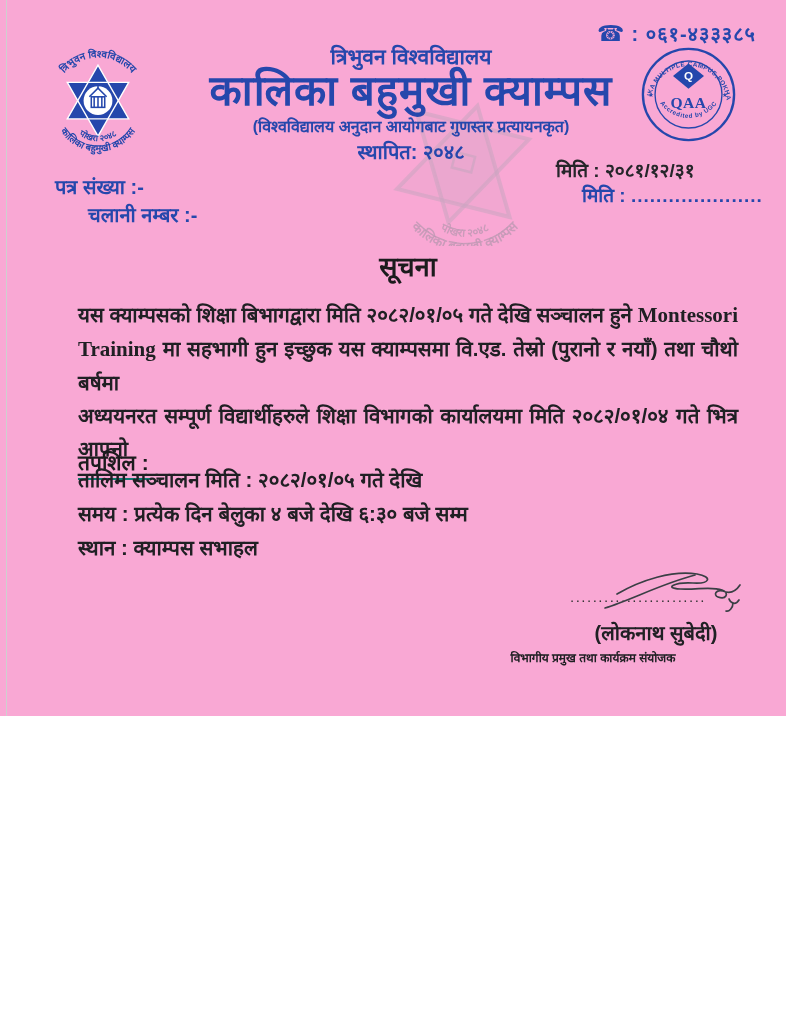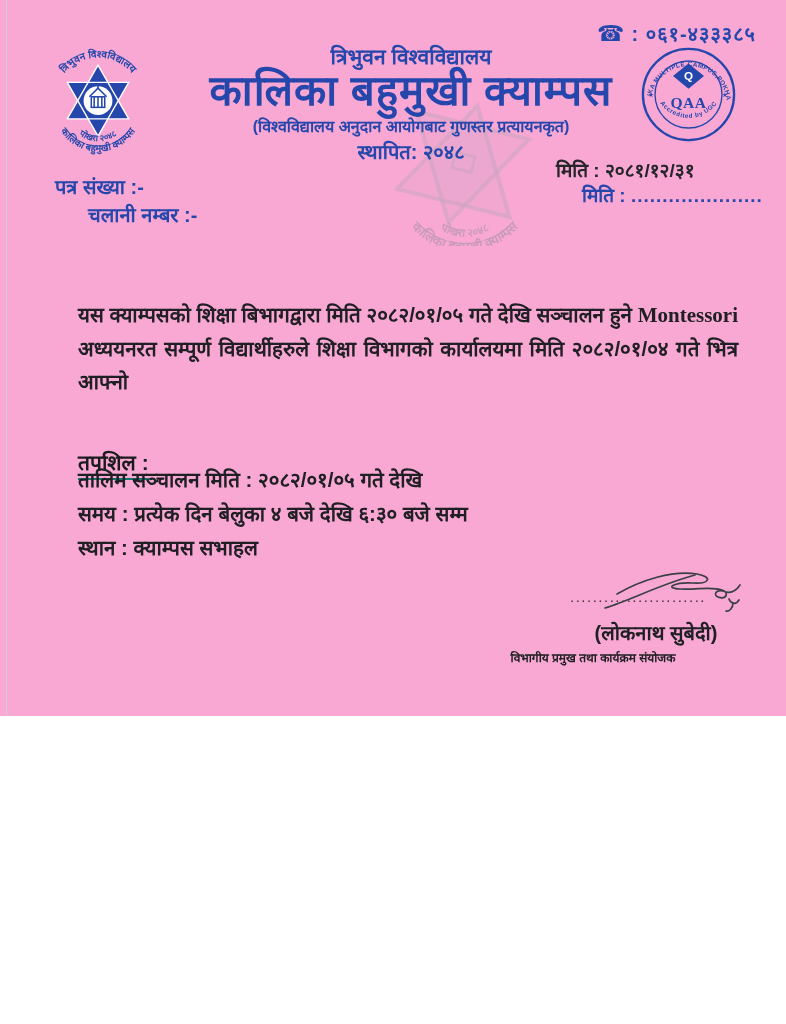--- a/index.html
+++ b/index.html
@@ -137,23 +137,25 @@
   </svg>
 
   <div class="letter-no">पत्र संख्या :-</div>
   <div class="dispatch-no">चलानी नम्बर :-</div>
   <div class="date-stamp">मिति : २०८१/१२/३१</div>
   <div class="date-blank">
     <span>मिति :</span>
     <span class="dots">.....................</span>
   </div>
 
+  <div class="notice-title">सूचना</div>
 
   <div class="notice-body">
     <div class="para-line auto-latin">यस क्याम्पसको शिक्षा बिभागद्वारा मिति २०८२/०१/०५ गते देखि सञ्चालन हुने <span class="latin">Montessori</span></div>
+    <div class="para-line auto-latin"><span class="latin">Training</span> मा सहभागी हुन इच्छुक यस क्याम्पसमा वि.एड. तेस्रो (पुरानो र नयाँ) तथा चौथो बर्षमा</div>
     <div class="para-line auto-latin">अध्ययनरत सम्पूर्ण विद्यार्थीहरुले शिक्षा विभागको कार्यालयमा मिति २०८२/०१/०४ गते भित्र आफ्नो</div>
   </div>
 
   <div class="details-heading">
     <span>तपशिल :</span>
   </div>
   <div class="details-list">
     <div class="details-item">तालिम सञ्चालन मिति : २०८२/०१/०५ गते देखि</div>
     <div class="details-item">समय : प्रत्येक दिन बेलुका ४ बजे देखि ६:३० बजे सम्म</div>
     <div class="details-item">स्थान : क्याम्पस सभाहल</div>

